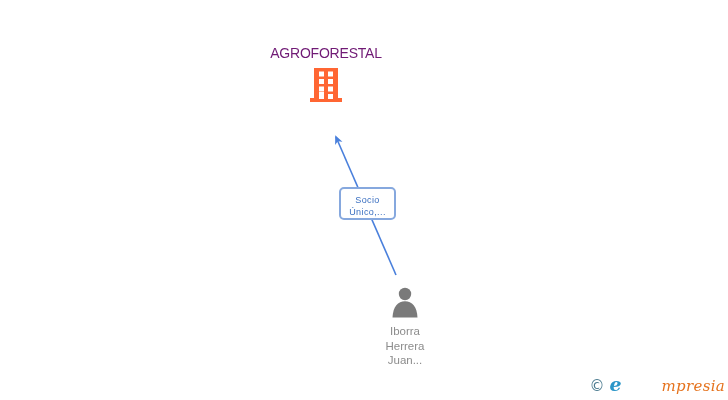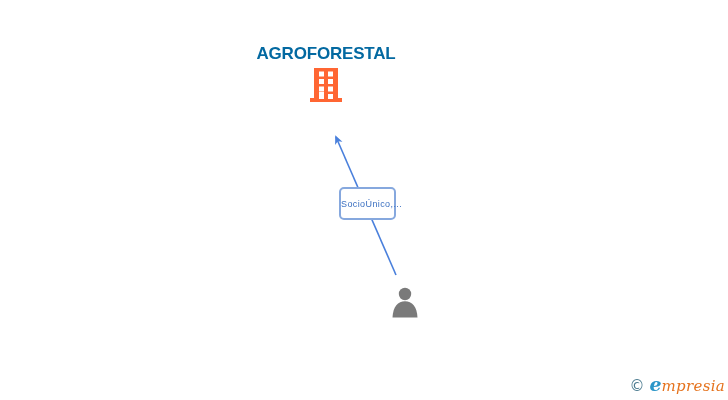--- a/index.html
+++ b/index.html
@@ -25,45 +25,45 @@
   
   .company-node {
     position: absolute;
     left: 236px;
     top: 46px;
     width: 180px;
     text-align: center;
     cursor: pointer;
   }
   .company-name {
-    color: #0369a1;
-    font-weight: bold;
-    font-size: 17px;
+    color: #701a75;
+    font-weight: normal;
+    font-size: 14px;
     line-height: 15px;
     letter-spacing: -0.2px;
   }
   .company-icon-wrap {
     margin-top: 7px;
     height: 34px;
   }
   
   .edge-label {
     position: absolute;
     left: 339px;
     top: 187px;
     width: 57px;
     height: 33px;
     box-sizing: border-box;
     background: #ffffff;
     border: 2px solid #86a8de;
     border-radius: 5px;
     display: flex;
-    flex-direction: row;
+    flex-direction: column;
     align-items: center;
-    justify-content: space-between;
+    justify-content: flex-end;
     font-size: 9px;
     line-height: 12px;
     color: #3a6fc0;
     letter-spacing: 0.4px;
     cursor: pointer;
   }
   
   .person-node {
     position: absolute;
     left: 345px;
@@ -101,20 +101,21 @@
   }
   .wm-initial {
     color: #2b96c8;
     font-size: 19px;
     font-weight: bold;
   }
   .wm-rest {
     color: #e5731e;
     font-size: 15px;
     letter-spacing: 0.3px;
+    margin-left: 40px;
   }
 </style>
 </head>
 <body>
 
 <div id="stage">
 
   <svg id="connector-layer" viewBox="0 0 728 400" xmlns="http://www.w3.org/2000/svg">
     <defs>
       <marker id="arrowhead" markerWidth="10" markerHeight="9" refX="7.5" refY="4.5" orient="auto" markerUnits="userSpaceOnUse">
@@ -151,20 +152,25 @@
     <span>Único,...</span>
   </div>
 
   <div class="person-node">
     <div class="person-icon-wrap">
       <svg width="30" height="31" viewBox="0 0 30 31" xmlns="http://www.w3.org/2000/svg">
         <circle cx="15" cy="7" r="6.2" fill="#7A7A7A"></circle>
         <path d="M2.5,30.5 C3,19.5 8,14.2 15,14.2 C22,14.2 27,19.5 27.5,30.5 Z" fill="#7A7A7A"></path>
       </svg>
     </div>
+    <div class="person-name">
+      <div>Iborra</div>
+      <div>Herrera</div>
+      <div>Juan...</div>
+    </div>
   </div>
 
   <div class="watermark">
     <span class="wm-copyright">©</span>
     <span class="wm-brand wm-initial">e</span>
     <span class="wm-brand wm-rest">mpresia</span>
   </div>
 
 </div>
 

